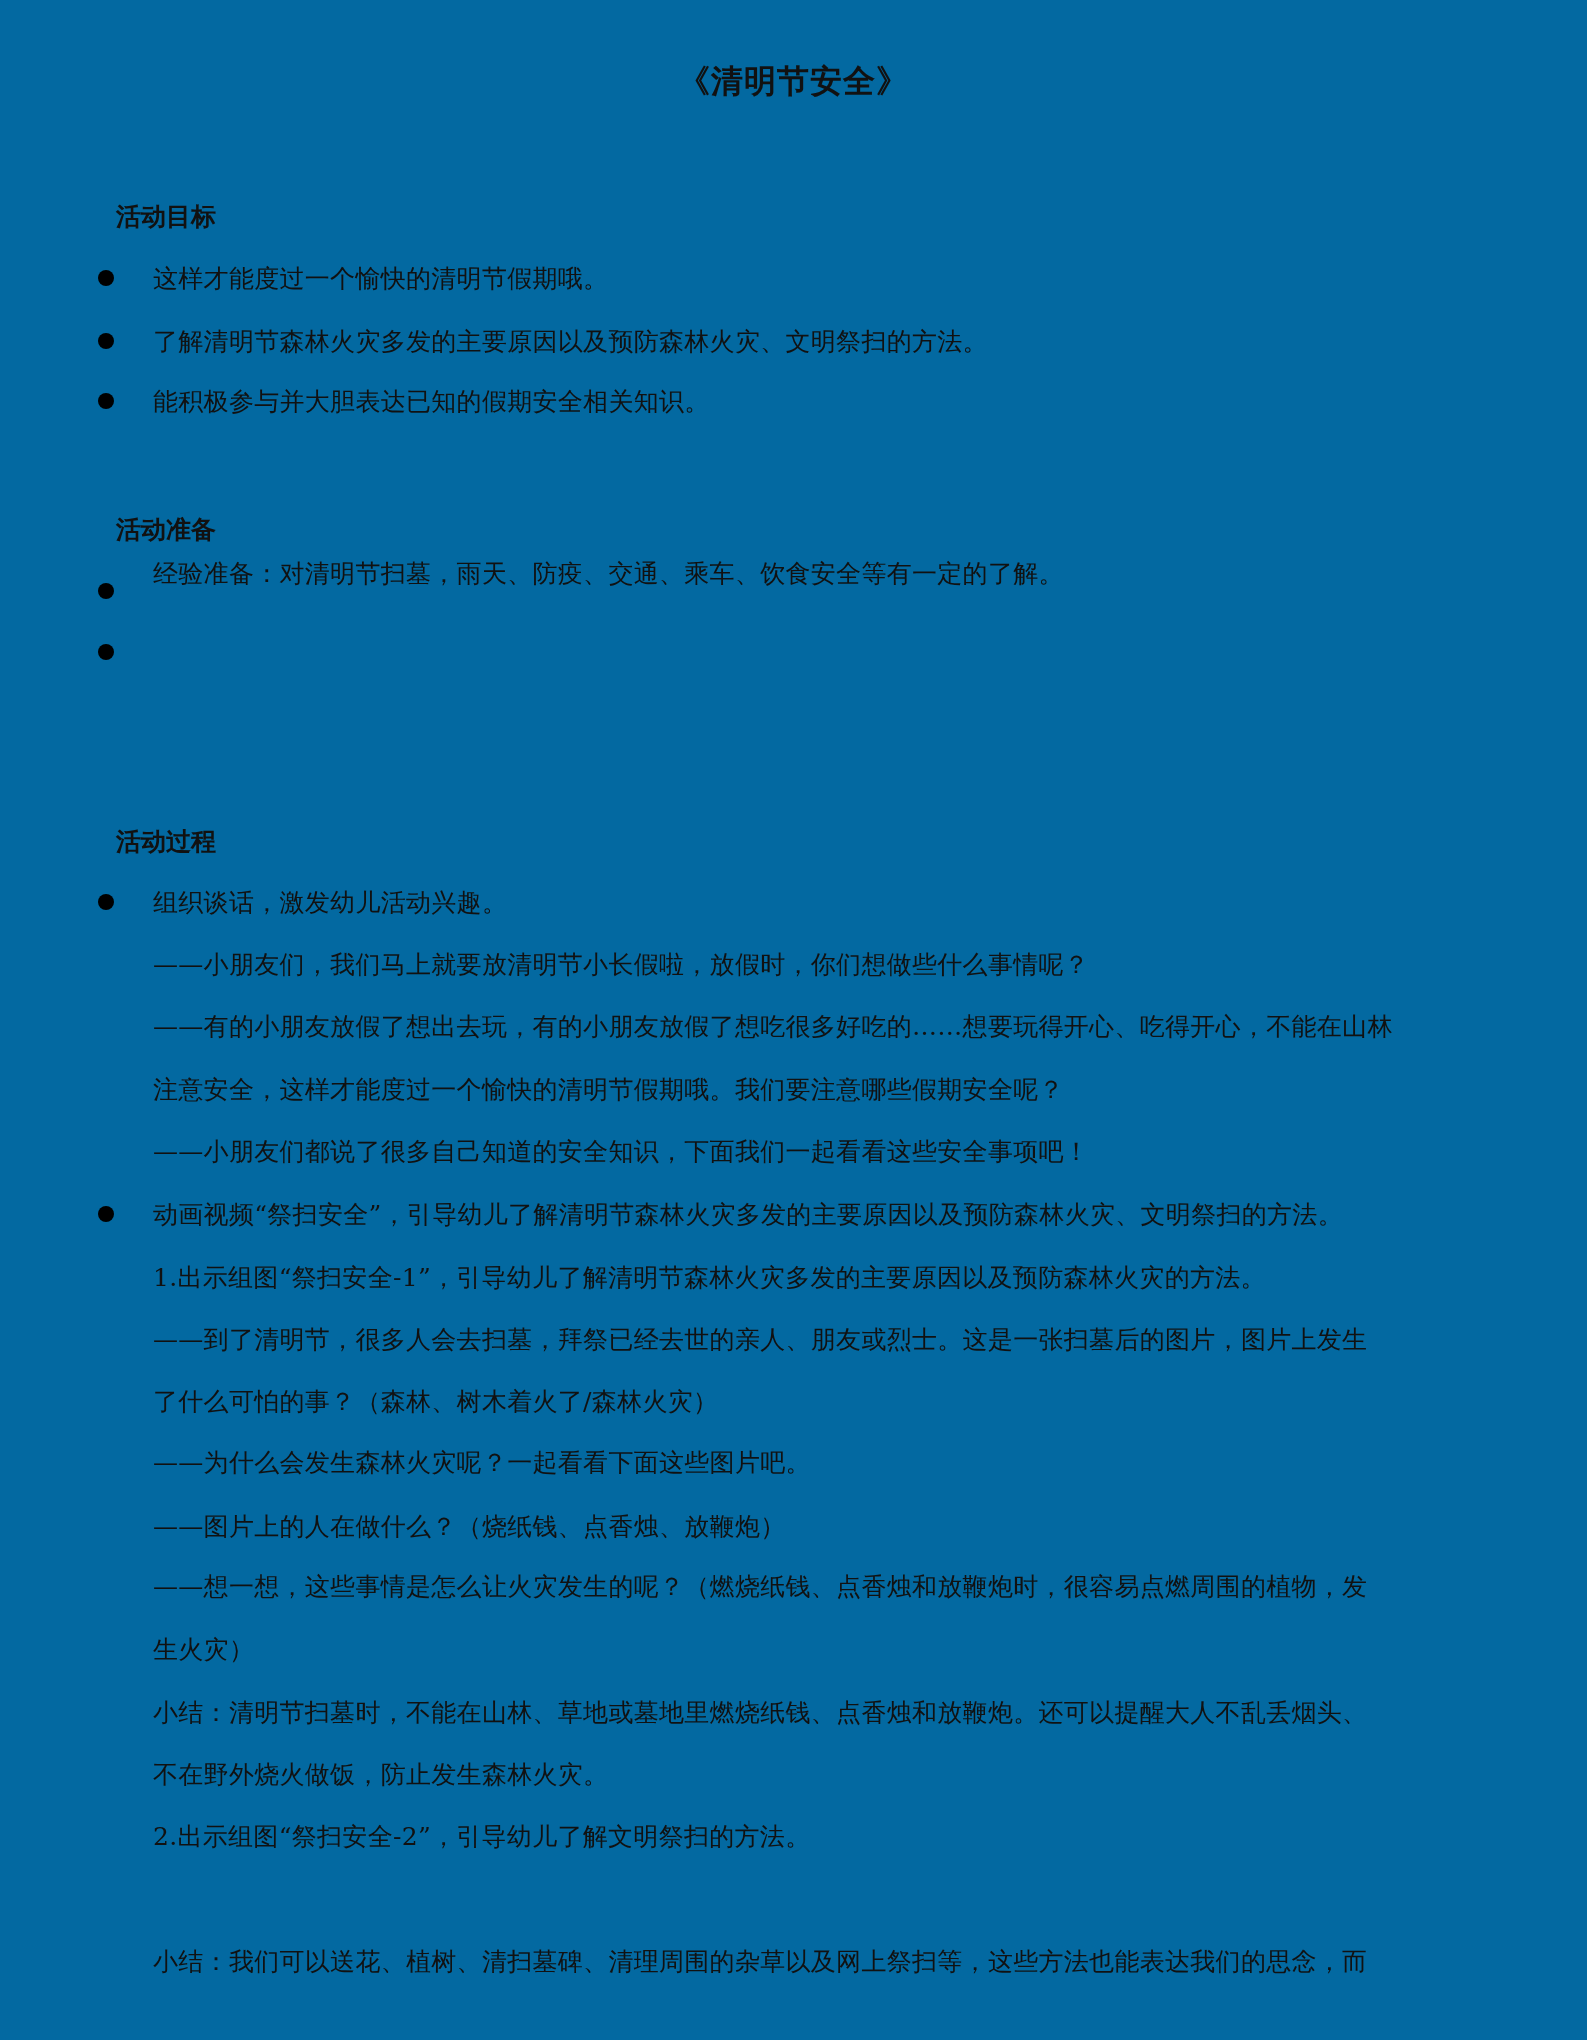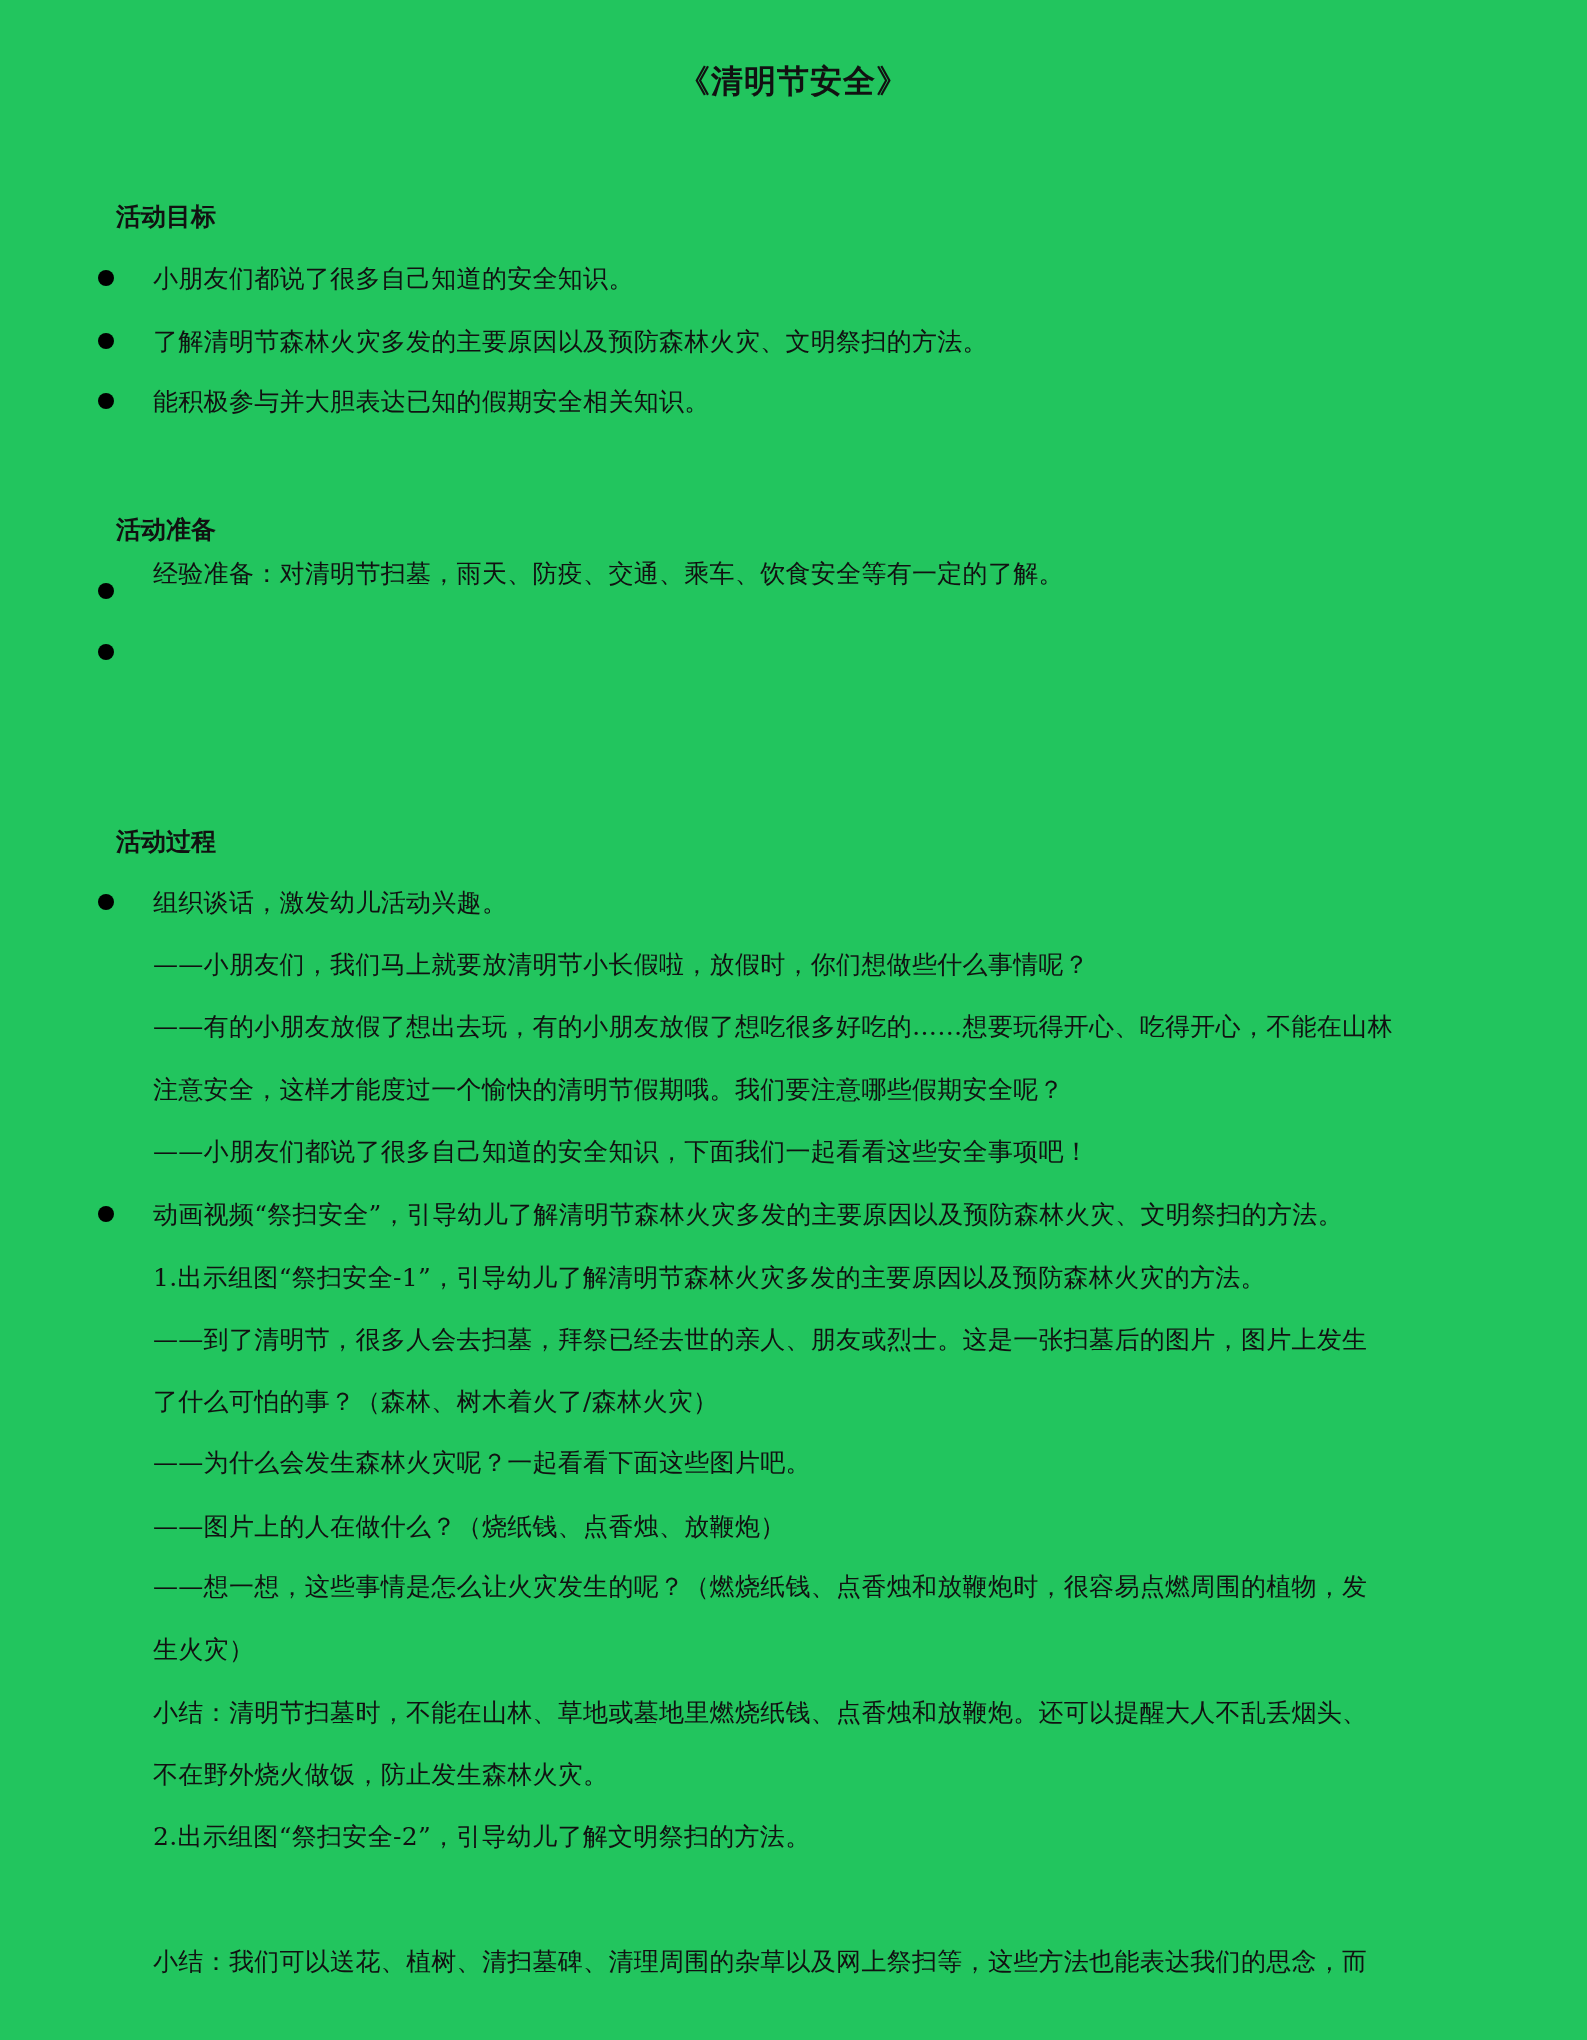--- a/index.html
+++ b/index.html
@@ -1,33 +1,33 @@
 <!DOCTYPE html>
 <html><head>
 <meta charset="utf-8">
 <style>
   html, body { margin: 0; padding: 0; background: #ffffff; }
   body { width: 1587px; height: 2040px; position: relative; overflow: hidden;
          font-family: "DejaVu Serif", "Liberation Serif", serif; color: #111111; }
-  .page { position: absolute; left: 0; top: 0; width: 1587px; height: 2040px; background: #22c55e; }
+  .page { position: absolute; left: 0; top: 0; width: 1587px; height: 2040px; background: #0369a1; }
   .title { position: absolute; left: 0; width: 1587px; top: 61px; text-align: center;
            font-size: 32px; line-height: 40px; font-weight: bold; letter-spacing: 1px; }
   .heading { position: absolute; left: 116px; font-size: 25px; line-height: 28px; font-weight: bold; white-space: nowrap; }
   .line { position: absolute; left: 153px; font-size: 25px; line-height: 28px; white-space: nowrap; letter-spacing: 0.3px; }
   .bullet { position: absolute; left: 98px; width: 16px; height: 16px; border-radius: 50%; background: #000000; }
 </style>
 </head>
 <body>
 
 <div class="page">
   <div class="title">《清明节安全》</div>
 
   <div class="heading" style="top:203px">活动目标</div>
   <div class="bullet" style="top:270px"></div>
-  <div class="line" style="top:265px">小朋友们都说了很多自己知道的安全知识。</div>
+  <div class="line" style="top:265px">这样才能度过一个愉快的清明节假期哦。</div>
   <div class="bullet" style="top:333px"></div>
   <div class="line" style="top:328px">了解清明节森林火灾多发的主要原因以及预防森林火灾、文明祭扫的方法。</div>
   <div class="bullet" style="top:393px"></div>
   <div class="line" style="top:388px">能积极参与并大胆表达已知的假期安全相关知识。</div>
 
   <div class="heading" style="top:516px">活动准备</div>
   <div class="bullet" style="top:583px"></div>
   <div class="line" style="top:560px">经验准备：对清明节扫墓，雨天、防疫、交通、乘车、饮食安全等有一定的了解。</div>
   <div class="bullet" style="top:644px"></div>
 

